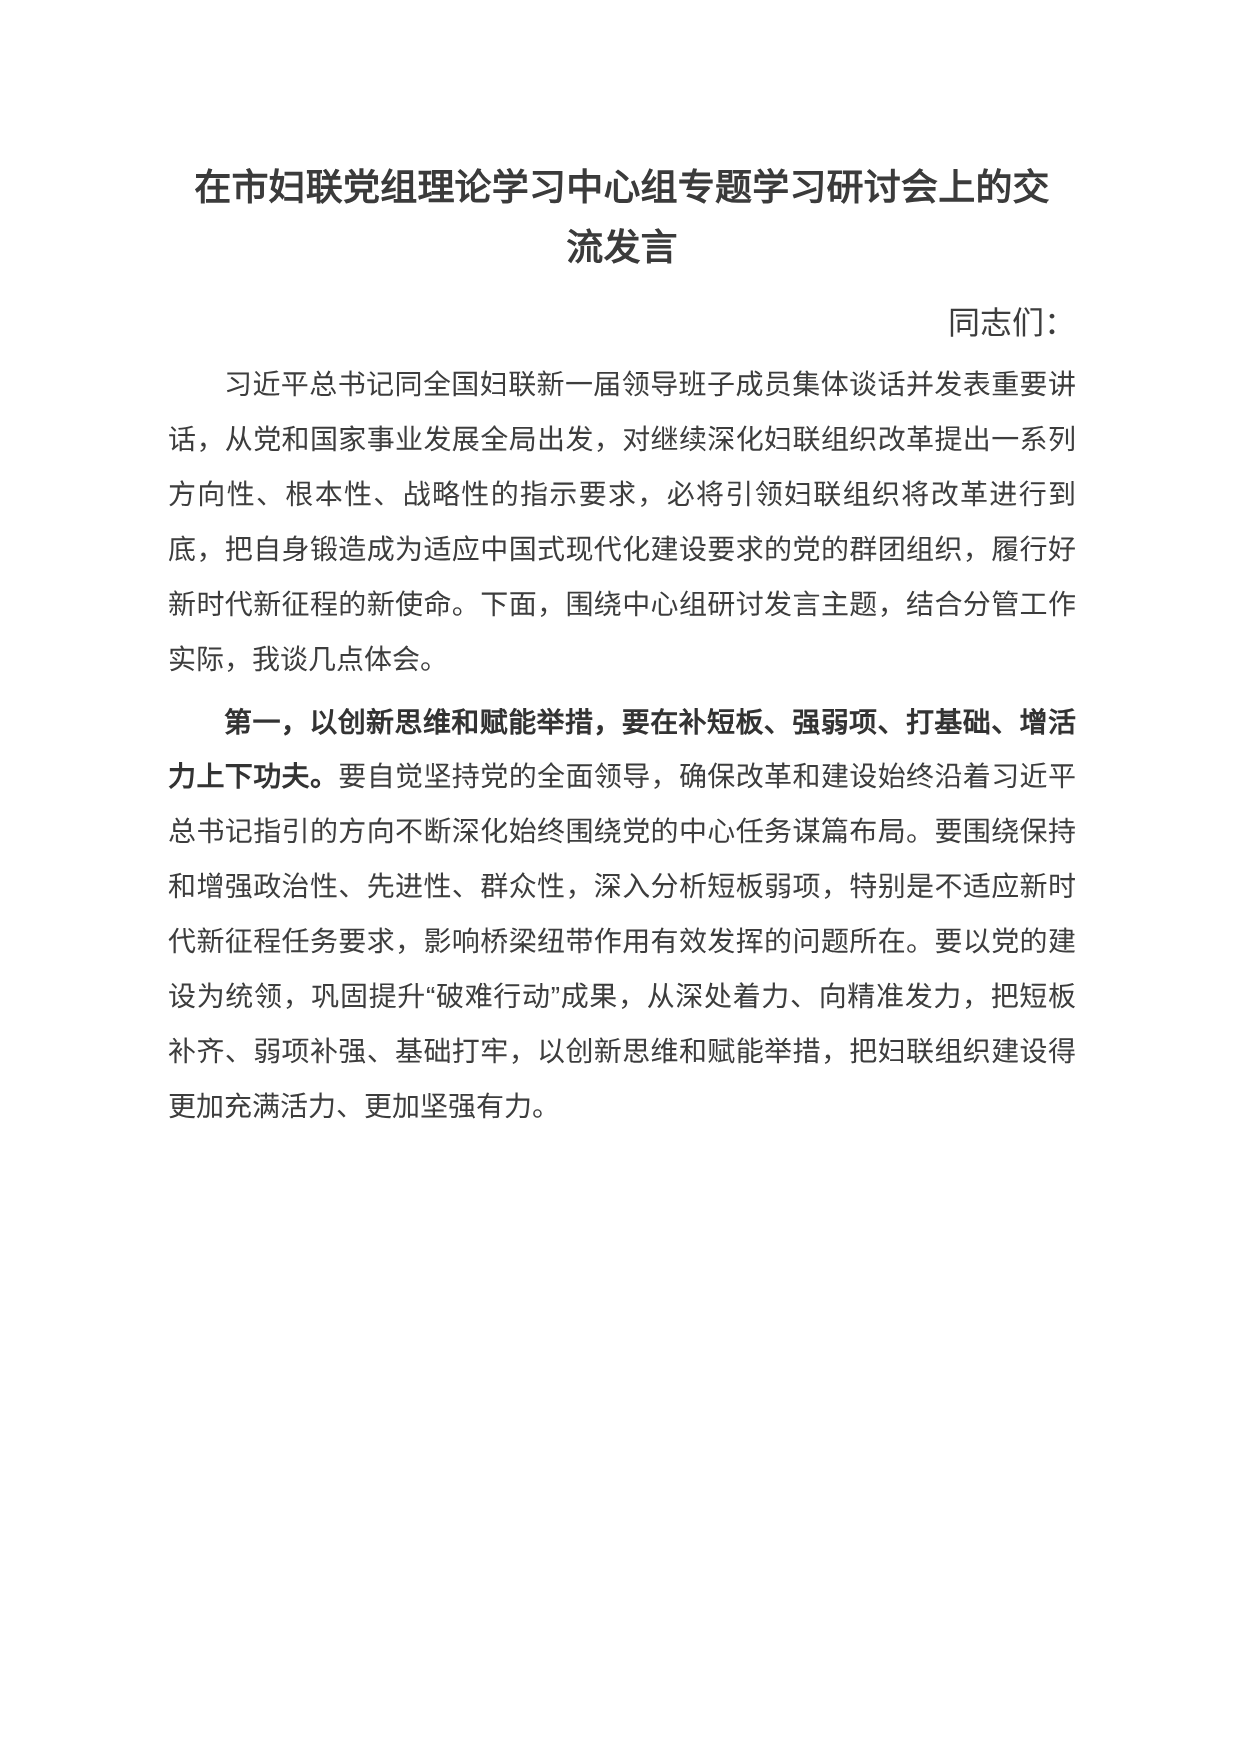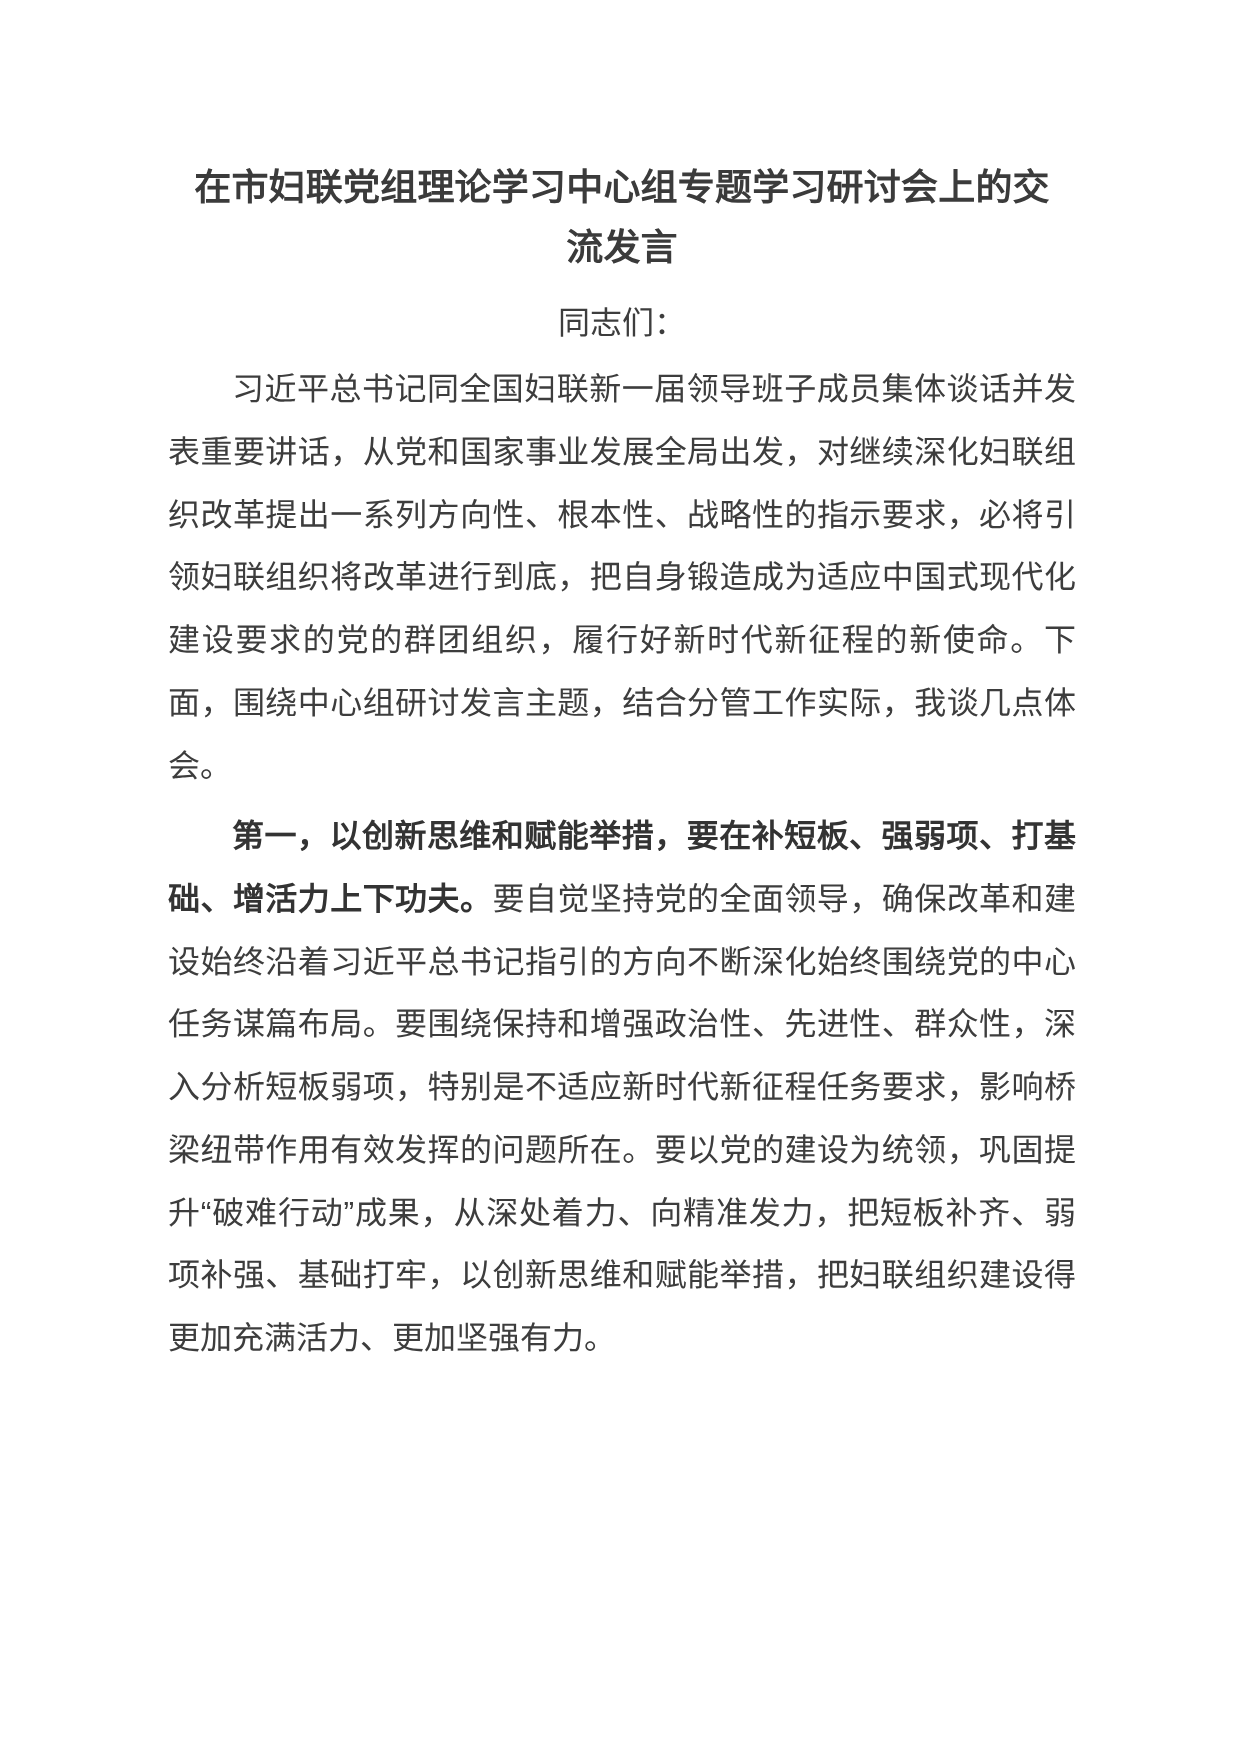--- a/index.html
+++ b/index.html
@@ -36,24 +36,24 @@
     letter-spacing: 0.2px;
     color: #3b3b3b;
     margin: 0 0 14px 0;
     padding: 0 8px;
   }
   .salutation {
     font-size: 32px;
     line-height: 1.95;
     color: #3d3d3d;
     margin: 10px 0 4px 0;
-    text-align: center;
+    text-align: right;
   }
   .para {
-    font-size: 32px;
+    font-size: 28px;
     line-height: 1.96;
     color: #3d3d3d;
     text-align: justify;
     text-justify: inter-ideograph;
     text-indent: 2em;
     margin: 0 0 2px 0;
     word-break: break-all;
   }
   .para b, .para .lead {
     font-weight: 700;

